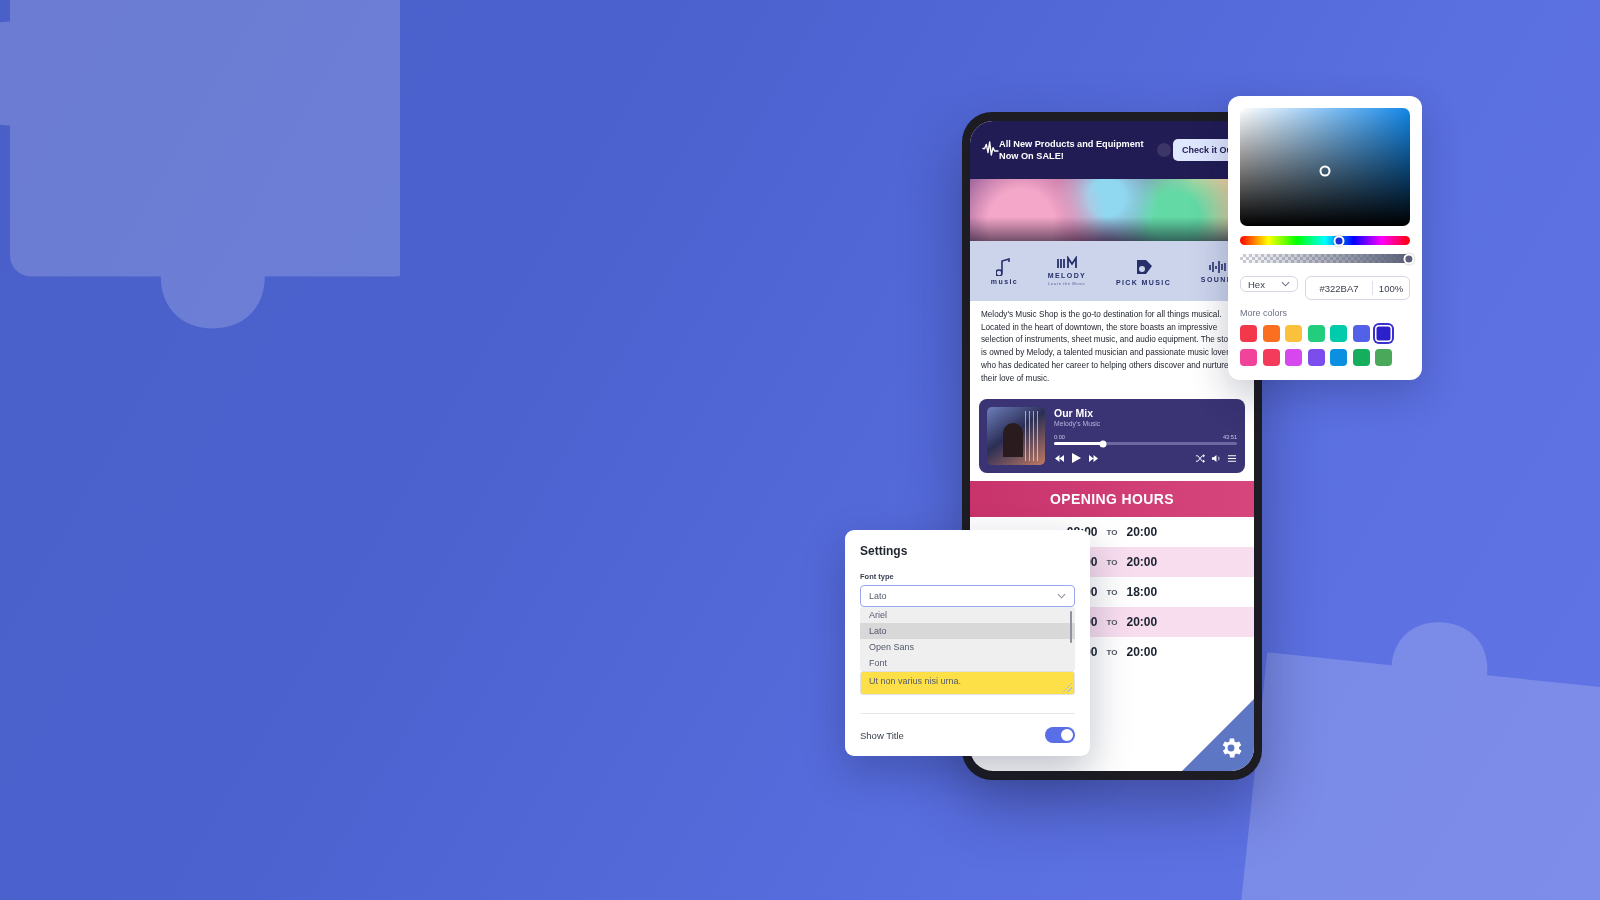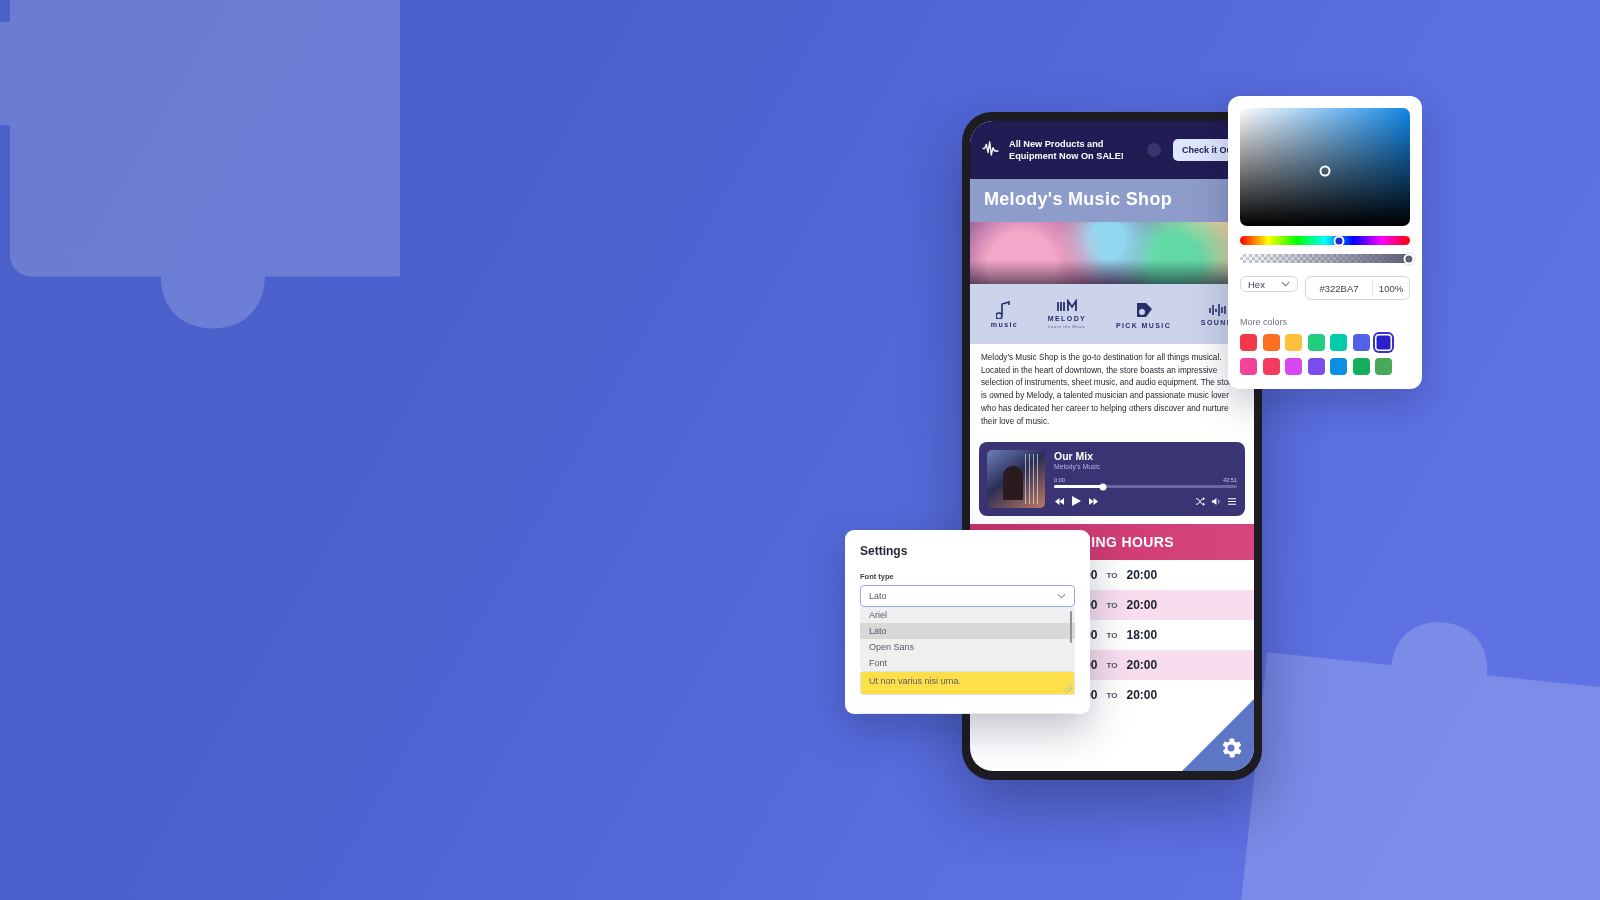--- a/index.html
+++ b/index.html
@@ -60,21 +60,21 @@
     position: relative;
     width: 100%; height: 100%;
     background: #ffffff;
     border-radius: 23px;
     overflow: hidden;
   }
   
   #announce-bar {
     background: #211c54;
     display: flex; align-items: center;
-    gap: 10px;
+    gap: 0;
     padding: 14px 10px 14px 12px;
     height: 58px;
   }
   #announce-logo-icon { flex: 0 0 auto; }
   #announce-text {
     color: #ffffff;
     font-size: 9.2px;
     font-weight: bold;
     line-height: 1.35;
     flex: 1 1 auto;
@@ -333,21 +333,21 @@
     border: 1px solid #d5d8e2;
     border-radius: 6px;
     display: flex; align-items: center;
     font-size: 9.5px;
     color: #3b4150;
   }
   #cp-hex { flex: 1 1 auto; padding: 0 6px; text-align: center; }
   #cp-divider { width: 1px; height: 14px; background: #dde0e8; }
   #cp-alpha-value { flex: 0 0 36px; text-align: center; }
   #cp-more-label {
-    margin-top: 17px;
+    margin-top: 8px;
     font-size: 9px;
     color: #6c7285;
   }
   .swatch-row {
     display: flex; gap: 5.5px;
     margin-top: 7px;
   }
   .swatch {
     width: 17px; height: 17px;
     border-radius: 4px;
@@ -471,23 +471,20 @@
         <span id="announce-logo-icon">
           <svg width="17" height="15" viewBox="0 0 20 18">
             <path d="M1 9 h2 l2-5 2 10 2-13 2 16 2-9 2 4 h4" fill="none" stroke="#ffffff" stroke-width="1.6" stroke-linejoin="round" stroke-linecap="round"></path>
           </svg>
         </span>
         <span id="announce-text">All New Products and Equipment Now On SALE!</span>
         <span id="announce-dot"></span>
         <button id="announce-cta">Check it Out</button>
       </div>
 
-      <div id="shop-title-bar">
-        <div id="shop-title">Melody's Music Shop</div>
-      </div>
 
       <div id="shop-hero-image"></div>
 
       <div id="brand-row">
         <div class="brand-logo">
           <svg width="16" height="18" viewBox="0 0 16 18">
               <path d="M6 15a3 3 0 1 1-3-3 3 3 0 0 1 3 3V3l7-2v3" fill="none" stroke="#27306b" stroke-width="1.6"></path>
             </svg>
           <span class="brand-name">music</span>
         </div>
@@ -666,15 +663,19 @@
       <div class="font-option active">Lato</div>
       <div class="font-option">Open Sans</div>
       <div class="font-option">Font</div>
       <div id="font-options-scrollbar"></div>
     </div>
     <div id="settings-textarea">
       <span>Ut non varius nisi urna.</span>
       <span id="settings-textarea-grip"></span>
     </div>
     <div id="settings-divider"></div>
+    <div class="toggle-row">
+      <span class="toggle-label">Show Title</span>
+      <span class="toggle"></span>
+    </div>
   </div>
 
 </div>
 
 </body></html>

